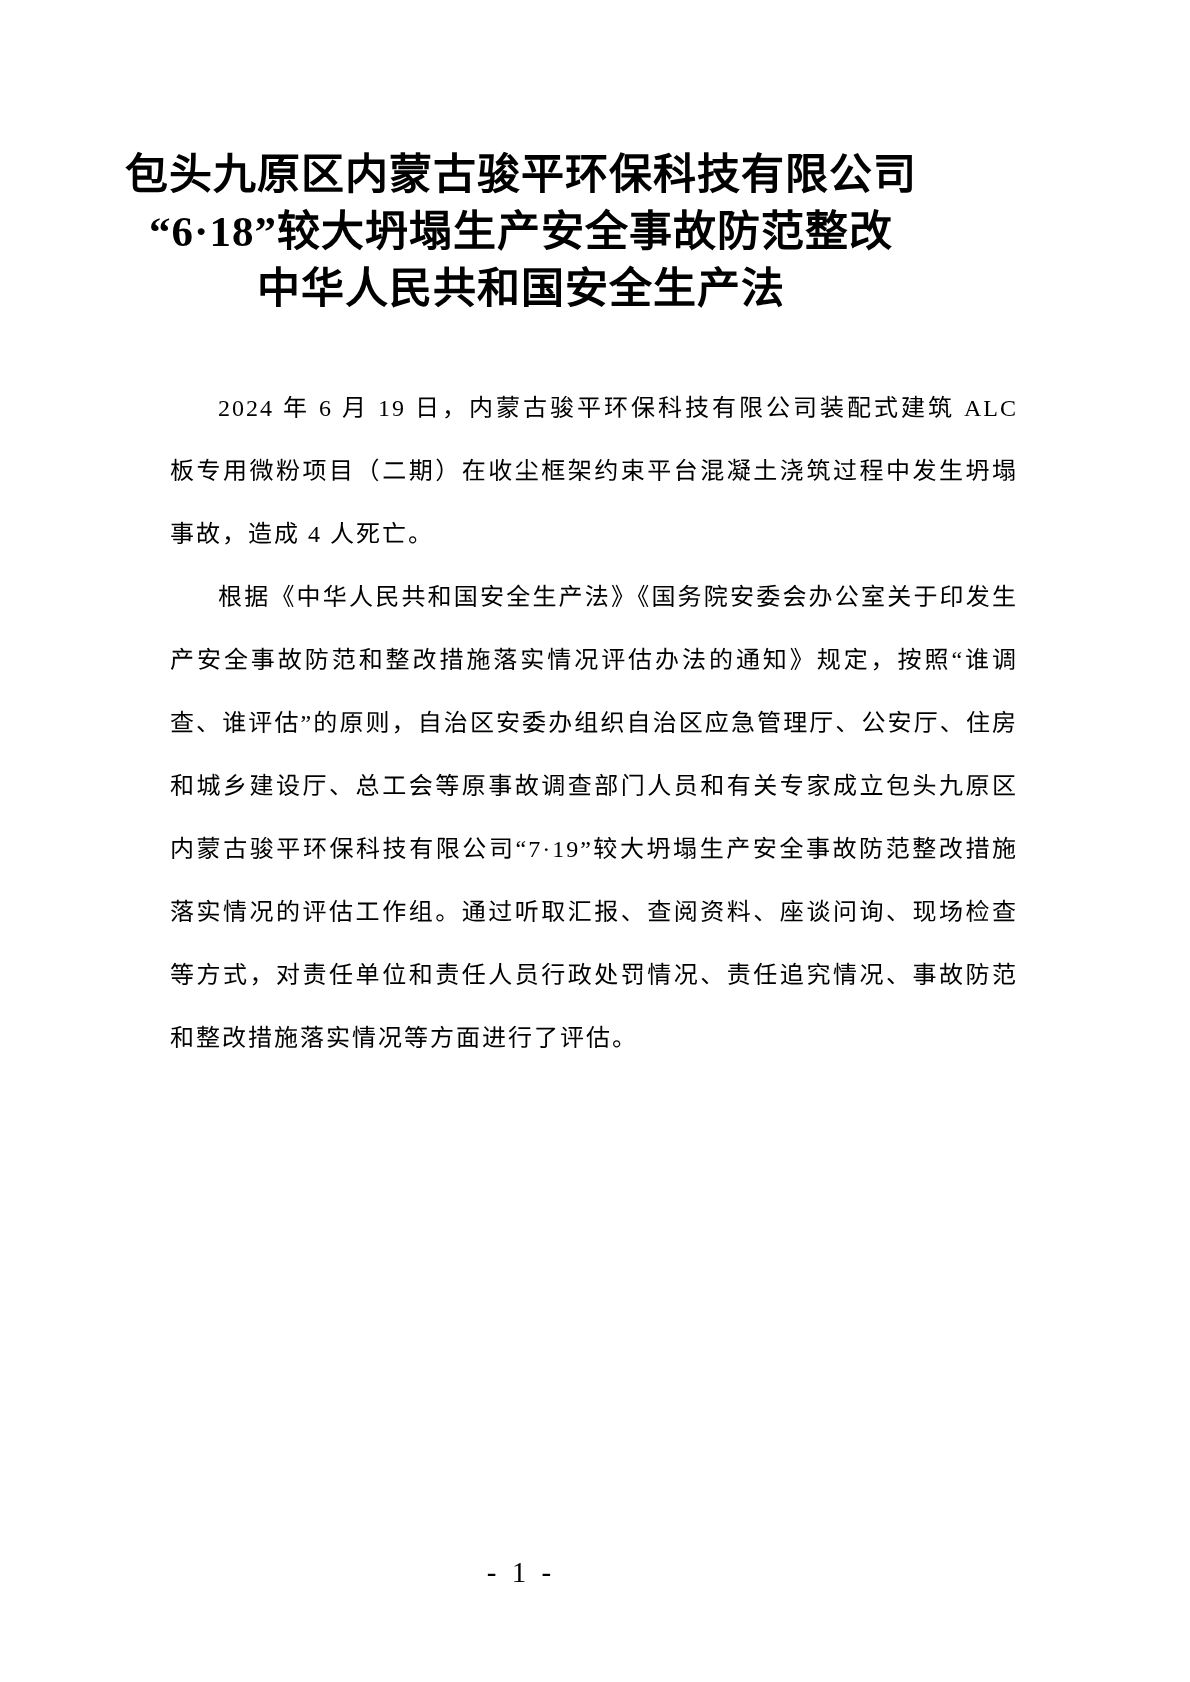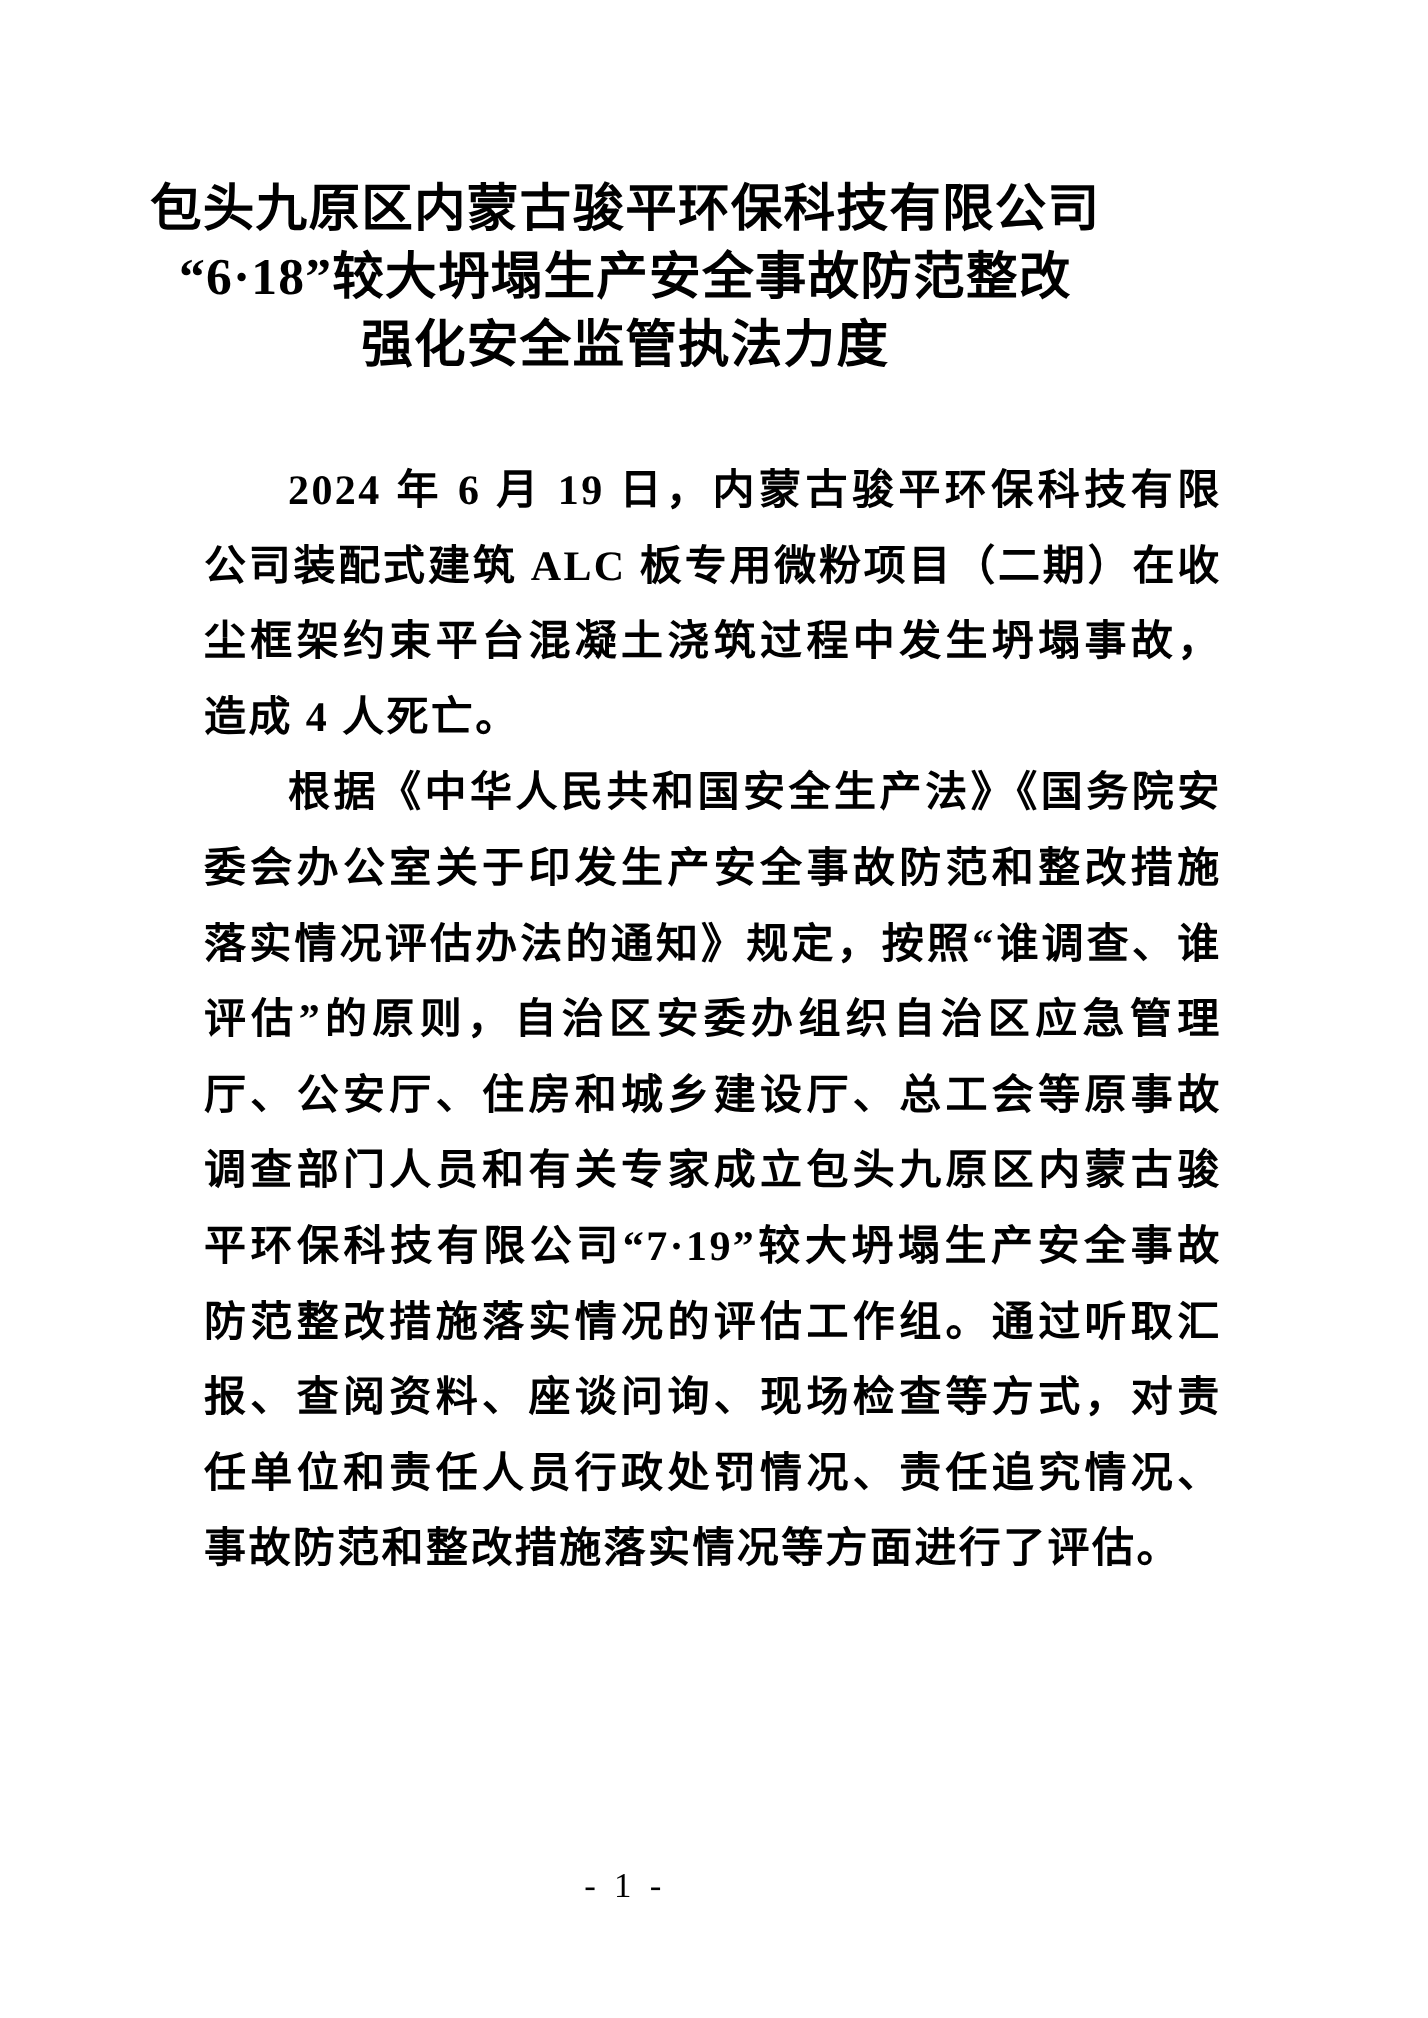--- a/index.html
+++ b/index.html
@@ -25,27 +25,26 @@
     letter-spacing: 1px;
     font-family: "Liberation Serif", "DejaVu Serif", serif;
   }
   .title-line {
     display: block;
     white-space: nowrap;
   }
   .content {
     margin: 60px 172px 0 170px;
     width: 848px;
-    font-size: 35px;
+    font-size: 24px;
     line-height: 63px;
     letter-spacing: 2px;
     text-align: justify;
     text-justify: inter-character;
     font-family: "Liberation Serif", "DejaVu Serif", serif;
-    font-weight: bold;
   }
   .content p {
     margin: 0;
     padding: 0;
     text-indent: 2em;
   }
   .page-number {
     position: absolute;
     top: 1556px;
     left: 0;
@@ -57,21 +56,21 @@
   }
 </style>
 </head>
 <body>
 
 <div class="page">
 
   <h1 class="title">
     <span class="title-line">包头九原区内蒙古骏平环保科技有限公司</span>
     <span class="title-line">“6·18”较大坍塌生产安全事故防范整改</span>
-    <span class="title-line">强化安全监管执法力度</span>
+    <span class="title-line">中华人民共和国安全生产法</span>
   </h1>
 
   <div class="content">
     <p>2024 年 6 月 19 日，内蒙古骏平环保科技有限公司装配式建筑 ALC 板专用微粉项目（二期）在收尘框架约束平台混凝土浇筑过程中发生坍塌事故，造成 4 人死亡。</p>
     <p>根据《中华人民共和国安全生产法》《国务院安委会办公室关于印发生产安全事故防范和整改措施落实情况评估办法的通知》规定，按照“谁调查、谁评估”的原则，自治区安委办组织自治区应急管理厅、公安厅、住房和城乡建设厅、总工会等原事故调查部门人员和有关专家成立包头九原区内蒙古骏平环保科技有限公司“7·19”较大坍塌生产安全事故防范整改措施落实情况的评估工作组。通过听取汇报、查阅资料、座谈问询、现场检查等方式，对责任单位和责任人员行政处罚情况、责任追究情况、事故防范和整改措施落实情况等方面进行了评估。</p>
   </div>
 
   <div class="page-number">- 1 -</div>
 
 </div>

